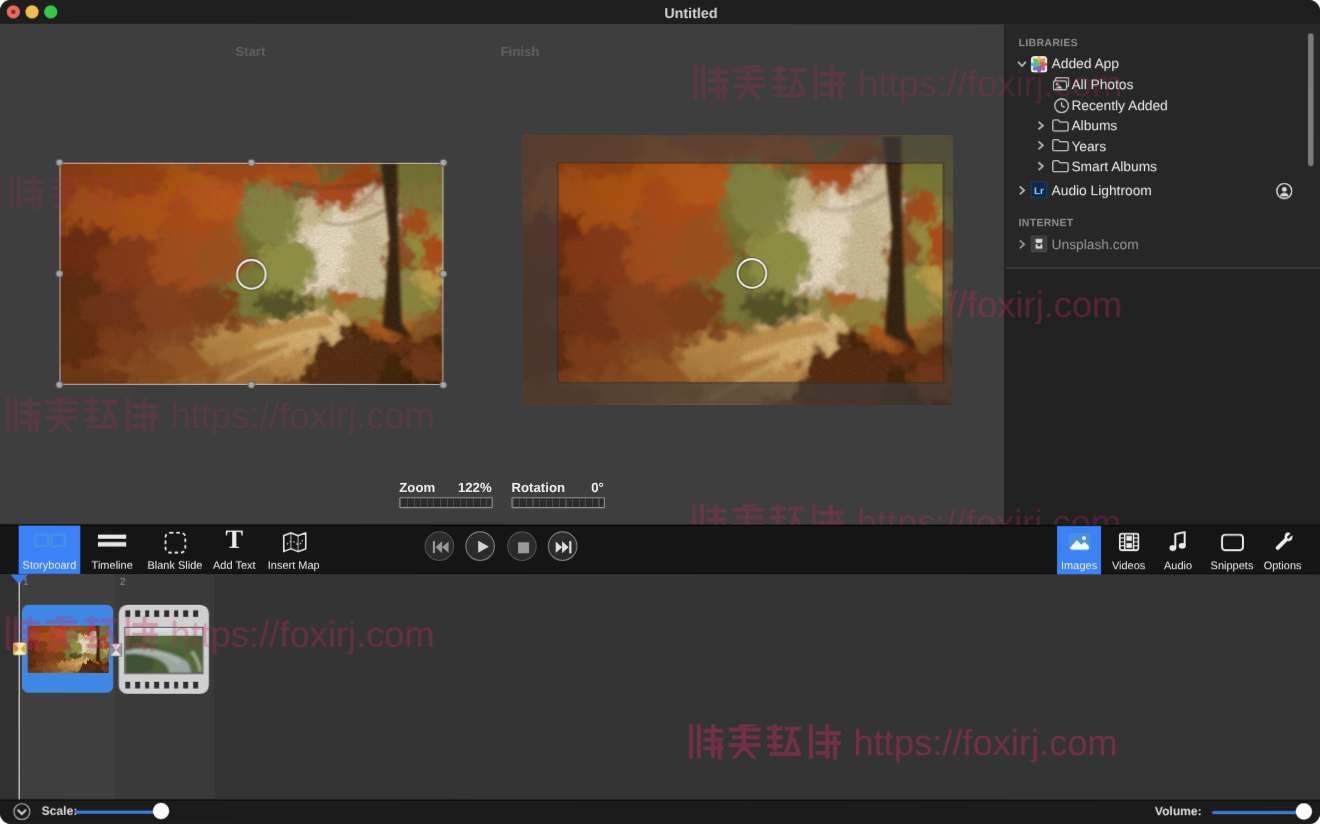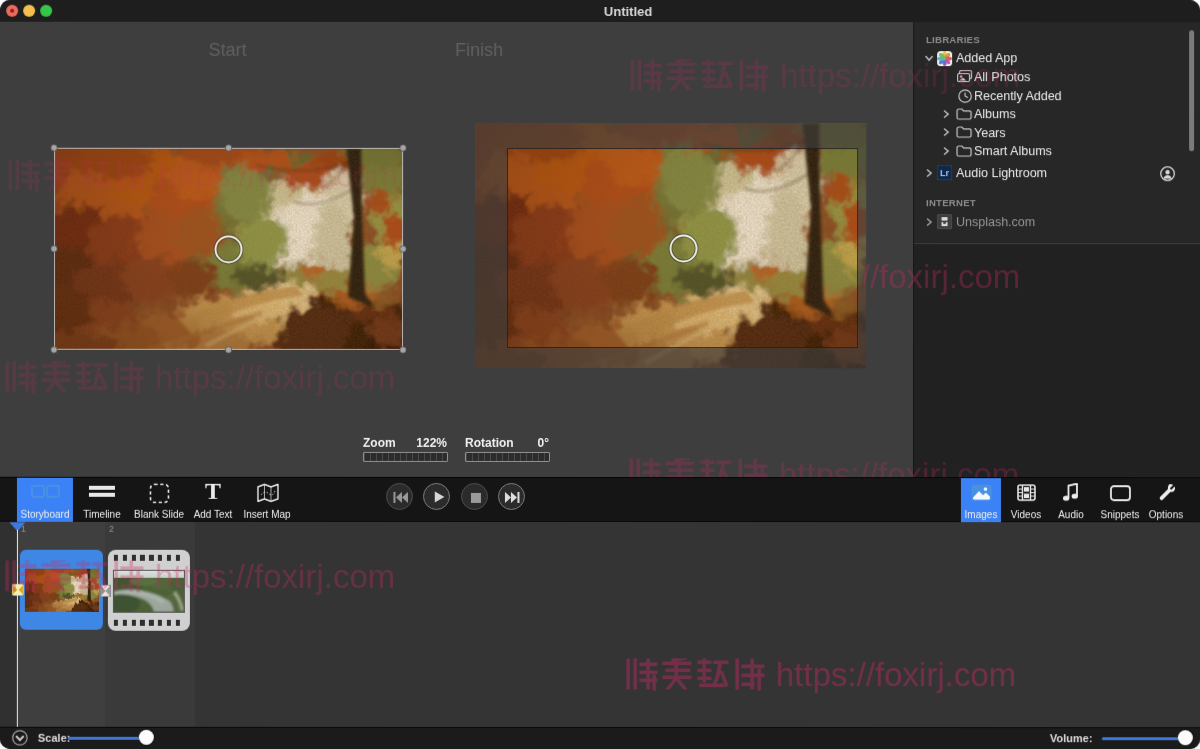--- a/index.html
+++ b/index.html
@@ -8,21 +8,21 @@
 .abs { position:absolute; }
 #app { position:relative; width:1200px; height:749px; border-radius:10px; overflow:hidden; background:#3e3e3e; transform:rotate(0.022deg) translateZ(0); transform-origin:600px 375px;padding-left:28px; -webkit-font-smoothing:antialiased; }
 
 
 #titlebar { left:0; top:0; width:1200px; height:22px; background:#1e1e1e; }
 .tl { top:5px; width:12px; height:12px; border-radius:50%; }
 #title { width:1200px; text-align:center; top:4px; color:#d6d6d6; font-size:13px; font-weight:bold; }
 
 
 #main { left:0; top:22px; width:913px; height:455px; background:#3e3e3e; overflow:hidden; }
-.paneLabel { top:18px; color:#606060; font-size:18px; font-weight:normal; }
+.paneLabel { top:18px; color:#606060; font-size:12px; font-weight:bold; }
 
 
 .sliderLabel { color:#f0f0f0; font-size:12px; font-weight:bold; }
 .sliderBar { height:10px; border:1px solid #909090; background:
   repeating-linear-gradient(90deg,#4a4a4a 0 1px,#2c2c2c 1px 6px); border-radius:1px; }
 
 
 #sidebar { left:914px; top:22px; width:286px; height:221px; background:#272727; }
 #browser { left:914px; top:244px; width:286px; height:233px; background:#212121; }
 #vsep { left:913px; top:22px; width:1px; height:455px; background:#161616; }

